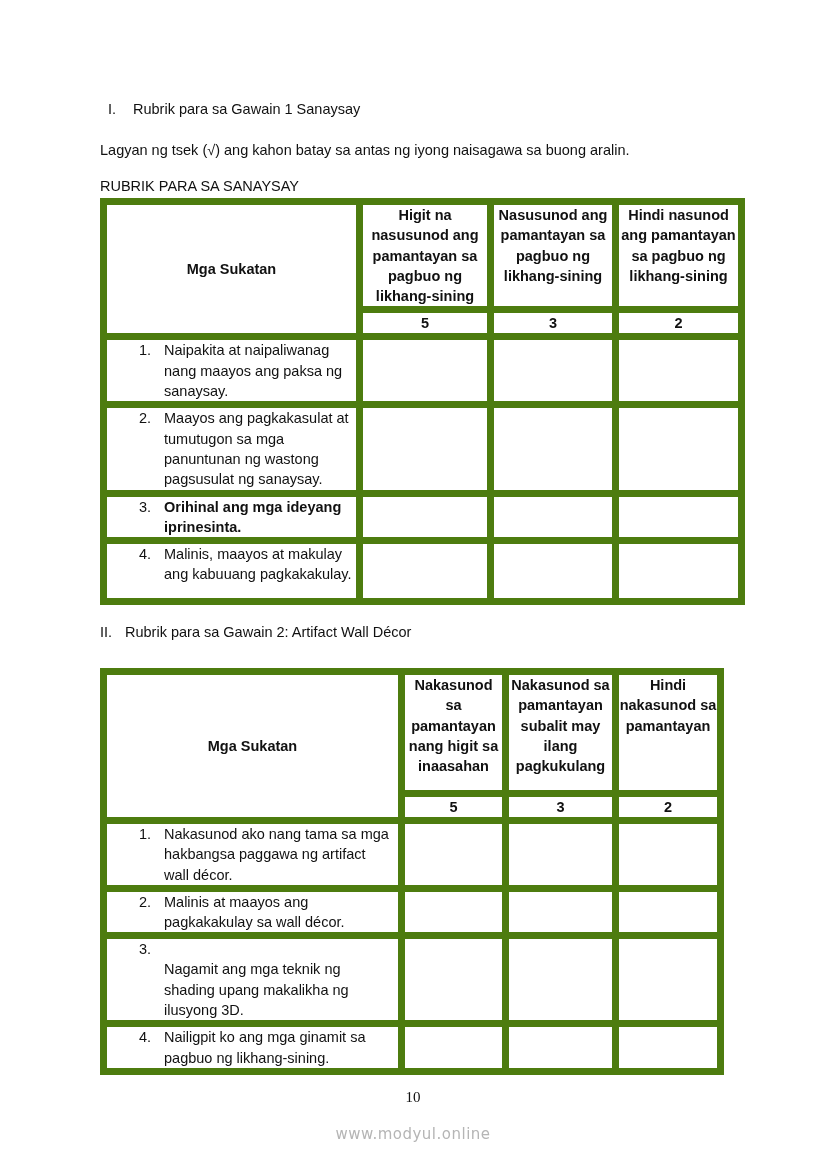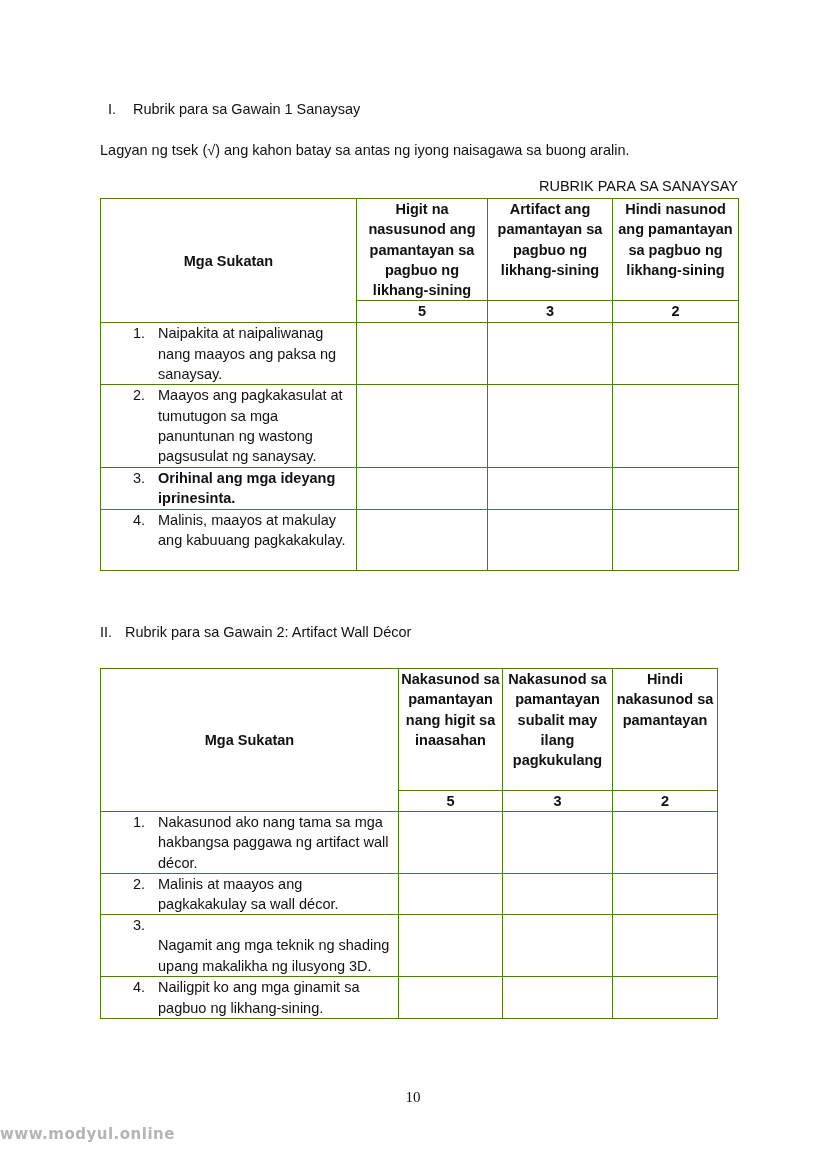--- a/index.html
+++ b/index.html
@@ -1,30 +1,30 @@
 <!DOCTYPE html>
 <html><head>
 <meta charset="utf-8">
 <style>
   html, body { margin:0; padding:0; background:#ffffff; }
   body { width:826px; height:1169px; position:relative; font-family:"Liberation Sans", sans-serif; color:#111; font-size:14.5px; }
   .abs { position:absolute; }
   .heading { left:100px; white-space:nowrap; }
   .heading .num { display:inline-block; width:25px; }
-  .caption { left:100px; width:638px; text-align:right; }
+  .caption { left:100px; width:638px; text-align:left; }
   table { position:absolute; border-collapse:collapse; table-layout:fixed; }
-  td, th { border:1px solid #4d7c0f; padding:0; vertical-align:top; line-height:20.3px; }
+  td, th { border:7px solid #4d7c0f; padding:0; vertical-align:top; line-height:20.3px; }
   th { font-weight:bold; text-align:center; }
   th.label { vertical-align:middle;margin-left:16px; }
   td.score { font-weight:bold; text-align:center; line-height:20px; }
   td.crit { padding-left:34px; padding-right:4px; position:relative; }
   td.crit .n { position:absolute; left:32px; top:0; }
   td.crit .t { display:block; padding-left:24px; }
   .pagenum { left:0; width:826px; text-align:center; top:1089px; font-family:"Liberation Serif", serif; font-size:15px; }
-  .watermark { left:0; width:826px; text-align:left; top:1125px; font-family:"DejaVu Sans", sans-serif; font-size:15px; color:#b5b5b5; letter-spacing:0.5px;font-weight:bold; }
+  .watermark { left:0; width:826px; text-align:center; top:1125px; font-family:"DejaVu Sans", sans-serif; font-size:15px; color:#b5b5b5; letter-spacing:0.5px; }
 </style>
 </head>
 <body>
 
 <div class="abs heading" style="top:101px;margin-left:8px;">
   <span class="num">I.</span><span>Rubrik para sa Gawain 1 Sanaysay</span>
 </div>
 
 <div class="abs heading" style="top:142px;">Lagyan ng tsek (√) ang kahon batay sa antas ng iyong naisagawa sa buong aralin.</div>
 
@@ -34,21 +34,21 @@
   <colgroup>
     <col style="width:256px">
       <col style="width:131px">
       <col style="width:125px">
       <col style="width:126px">
   </colgroup>
   <tbody>
       <tr style="height:101px;">
     <th class="label" rowspan="2">Mga Sukatan</th>
     <th>Higit na nasusunod ang pamantayan sa pagbuo ng likhang-sining</th>
-    <th>Artifact ang pamantayan sa pagbuo ng likhang-sining</th>
+    <th>Nasusunod ang pamantayan sa pagbuo ng likhang-sining</th>
     <th>Hindi nasunod ang pamantayan sa pagbuo ng likhang-sining</th>
   </tr>
   <tr style="height:22px;">
     <td class="score">5</td>
     <td class="score">3</td>
     <td class="score">2</td>
   </tr>
   <tr style="height:61px;">
     <td class="crit" style="padding-left:0;">
           <span class="n">1.</span>

